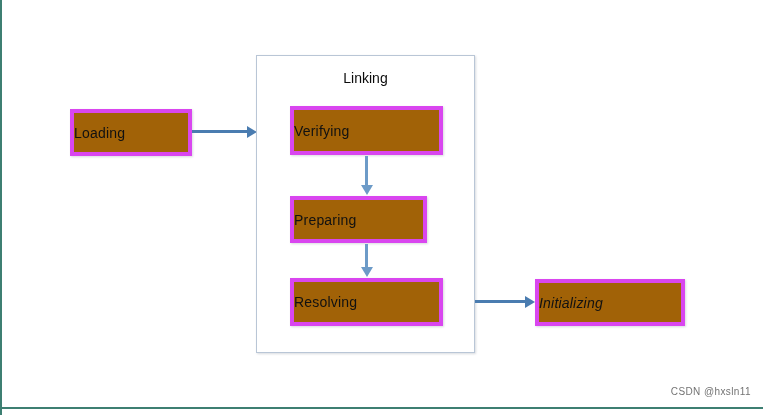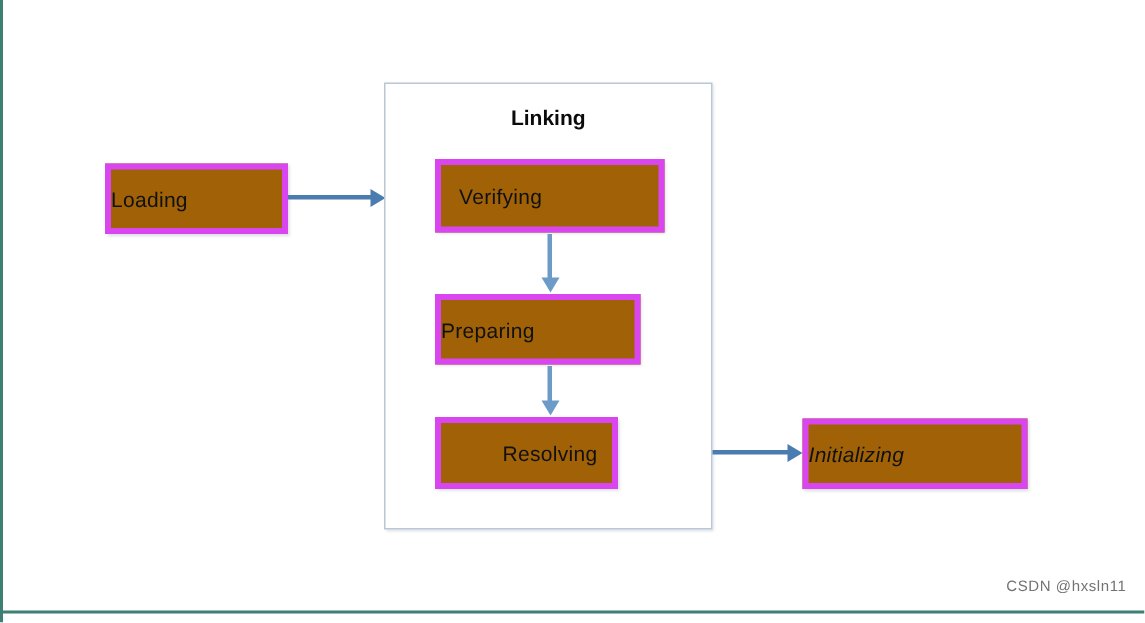--- a/index.html
+++ b/index.html
@@ -61,31 +61,31 @@
     border: 1px solid #b9c6d6;
     box-shadow: 1px 1px 2px rgba(120,130,145,0.28);
   }
   .container-title {
     position: absolute;
     width: 100%;
     top: 14px;
     left: 0;
     text-align: center;
     font-size: 14px;
-    font-weight: bold;
+    font-weight: normal;
     color: #0b0b0b;
     white-space: nowrap;
   }
 
   
   #box-loading      { left: 70px;  top: 109px; width: 122px; height: 47px; }
   #box-linking      { left: 256px; top: 55px;  width: 219px; height: 298px; }
-  #box-verifying    { left: 290px; top: 106px; width: 153px; height: 49px; padding-left: 12px; }
+  #box-verifying    { left: 290px; top: 106px; width: 153px; height: 49px; }
   #box-preparing    { left: 290px; top: 196px; width: 137px; height: 47px; }
-  #box-resolving    { left: 290px; top: 278px; width: 122px; height: 48px; padding-left: 41px; }
+  #box-resolving    { left: 290px; top: 278px; width: 153px; height: 48px; }
   #box-initializing { left: 535px; top: 279px; width: 150px; height: 47px; font-style: italic; }
 
   
   .arrow-h {
     position: absolute;
     height: 3px;
     background: #4a7cb0;
   }
   .arrow-h::after {
     content: "";

